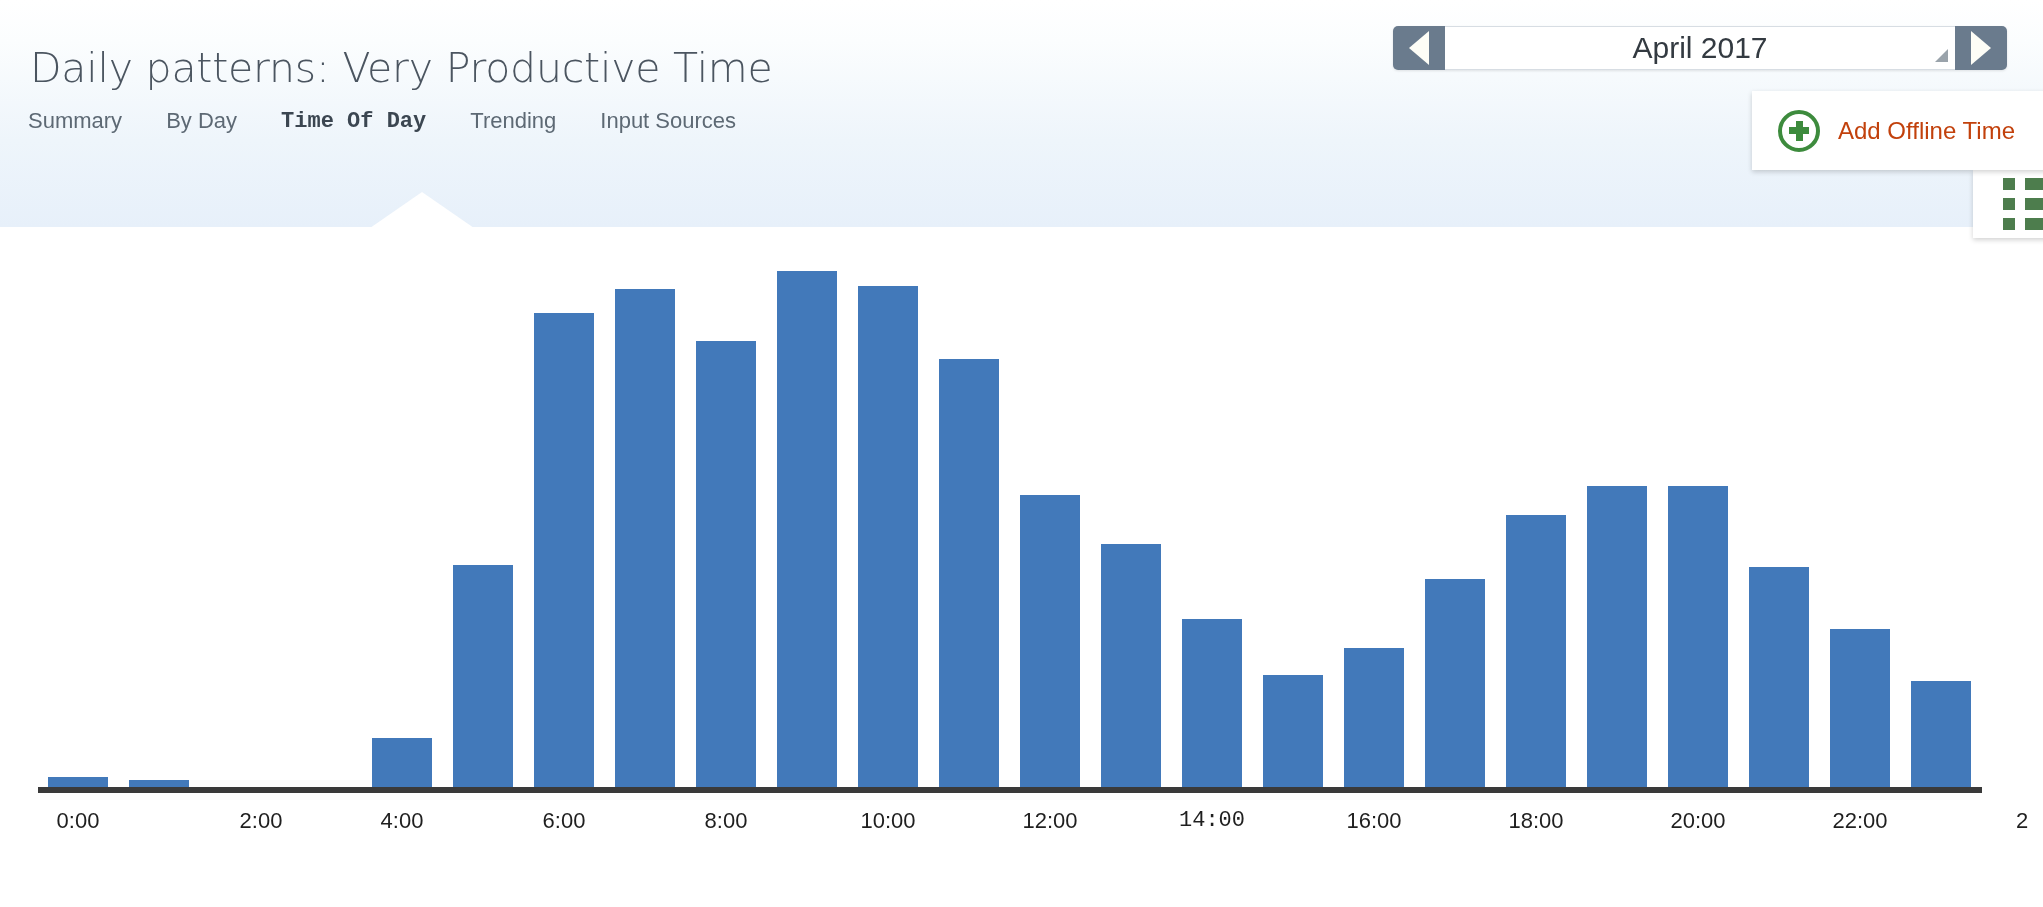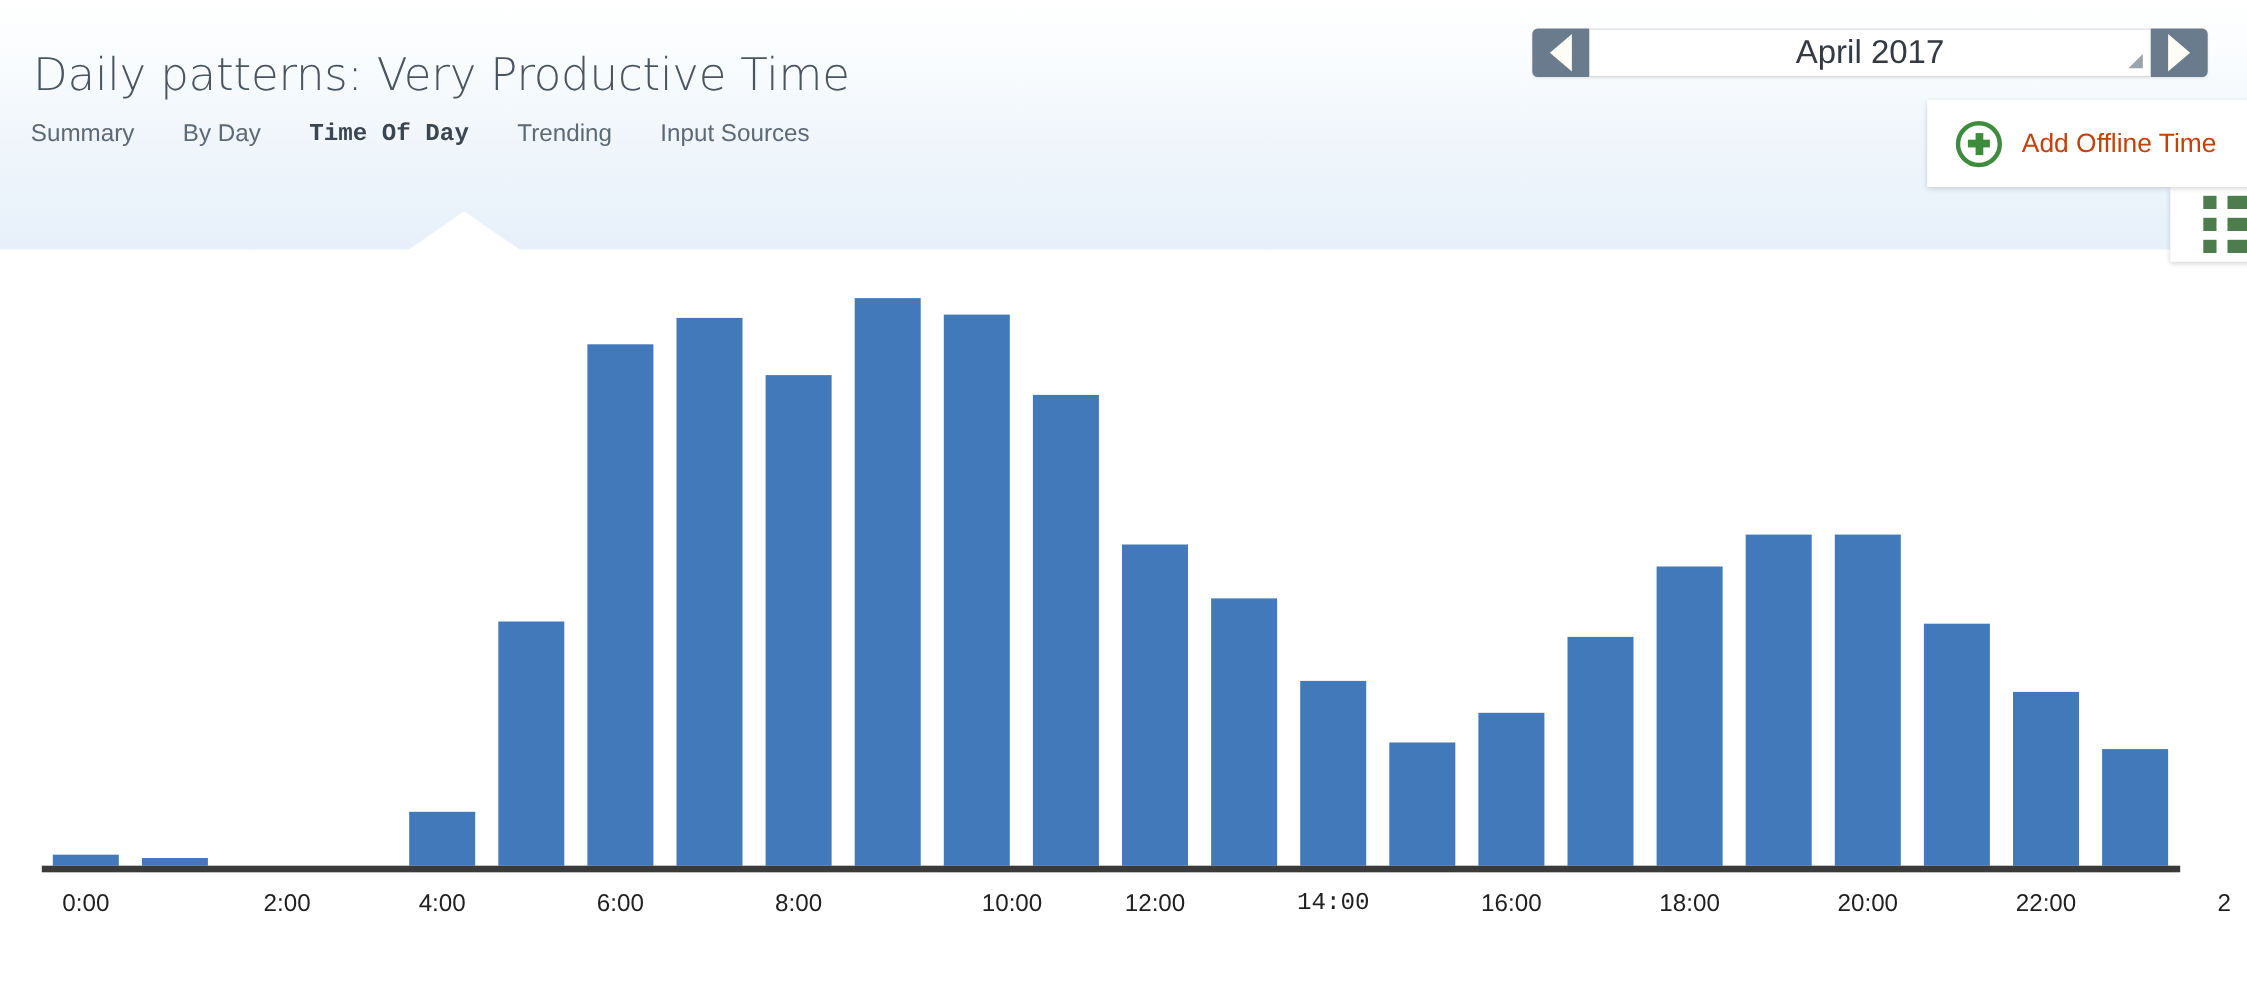--- a/index.html
+++ b/index.html
@@ -347,21 +347,21 @@
         <div class="bar" title="22:00" style="height: 157.864px; left: 1792px; width: 60px;"></div>
         <div class="bar" title="23:00" style="height: 106.236px; left: 1873px; width: 60px;"></div>
       </div>
     <div class="axis-line"></div>
     <div class="xlabels" id="xlabels">
         <div class="xlabel" style="left: 78px;">0:00</div>
         <div class="xlabel" style="left: 240px; margin-left: 21px;">2:00</div>
         <div class="xlabel" style="left: 402px;">4:00</div>
         <div class="xlabel" style="left: 564px;">6:00</div>
         <div class="xlabel" style="left: 726px;">8:00</div>
-        <div class="xlabel" style="left: 920px;">10:00</div>
+        <div class="xlabel" style="left: 888px;">10:00</div>
         <div class="xlabel" style="left: 1050px;">12:00</div>
         <div class="xlabel" style="left: 1212px; font-family: Liberation Mono, monospace;">14:00</div>
         <div class="xlabel" style="left: 1374px;">16:00</div>
         <div class="xlabel" style="left: 1536px;">18:00</div>
         <div class="xlabel" style="left: 1698px;">20:00</div>
         <div class="xlabel" style="left: 1860px;">22:00</div>
         <div class="xlabel" style="left: 2022px;">2</div>
       </div>
   </div>
 

